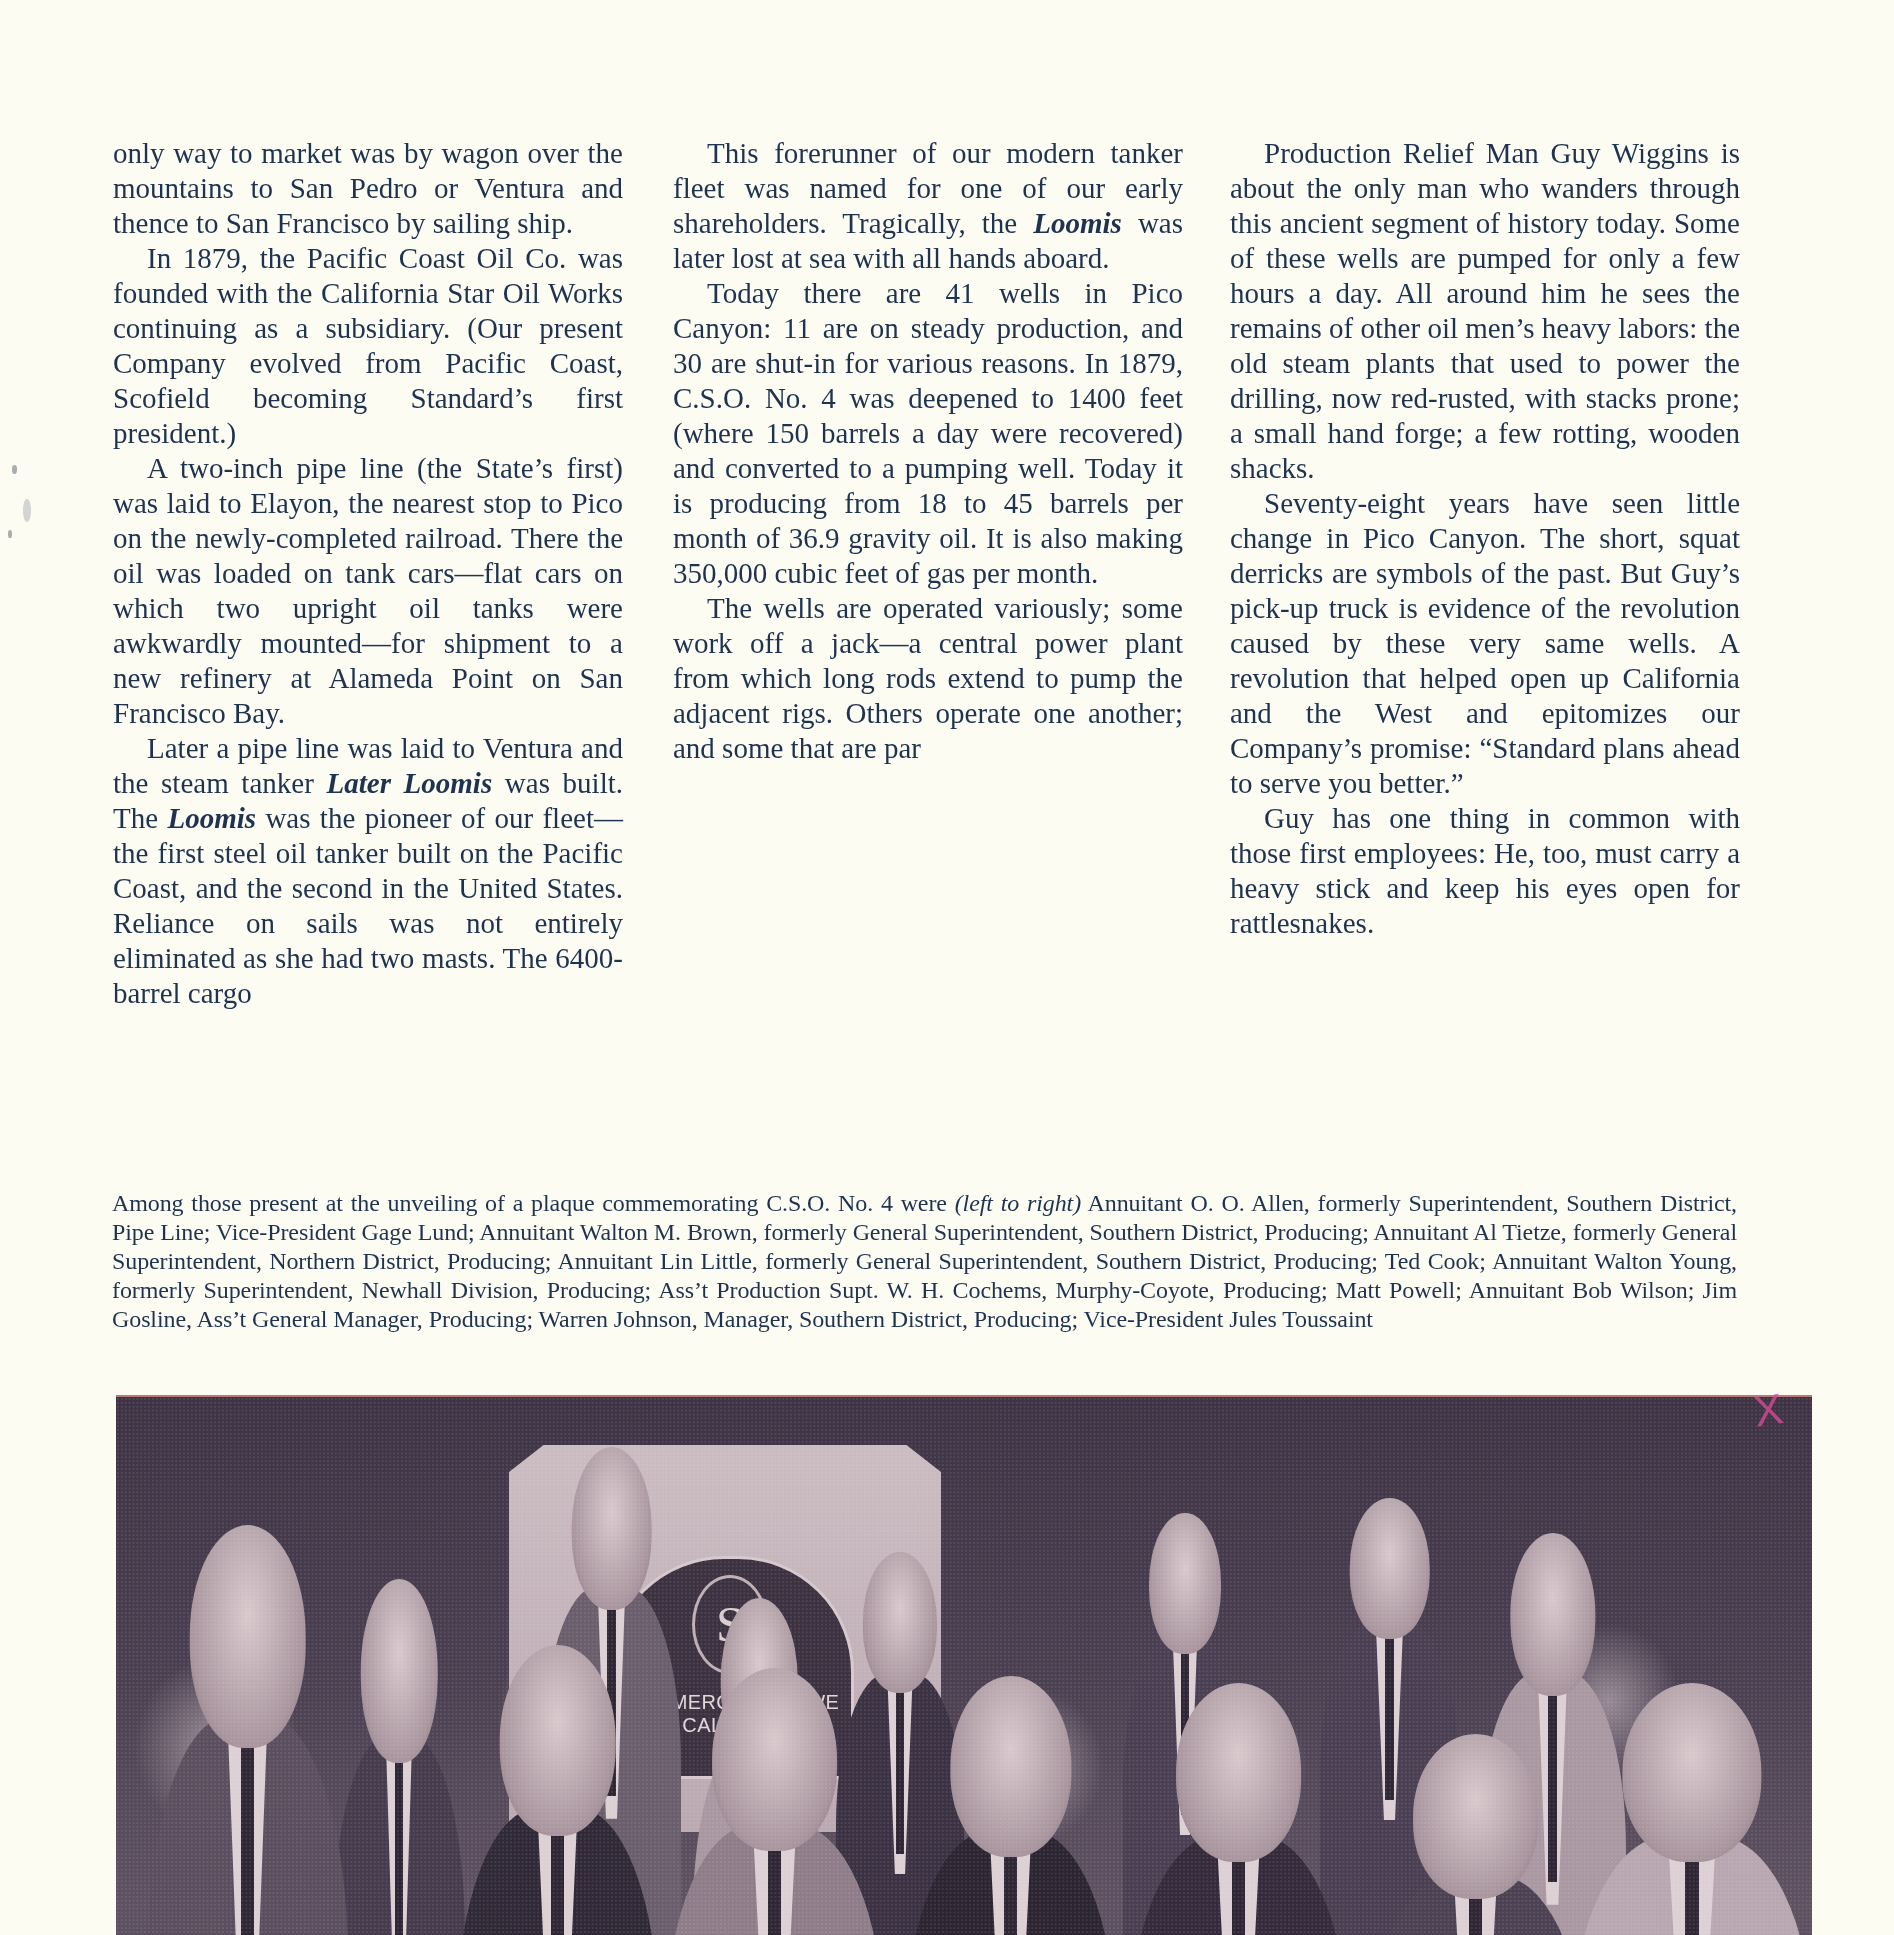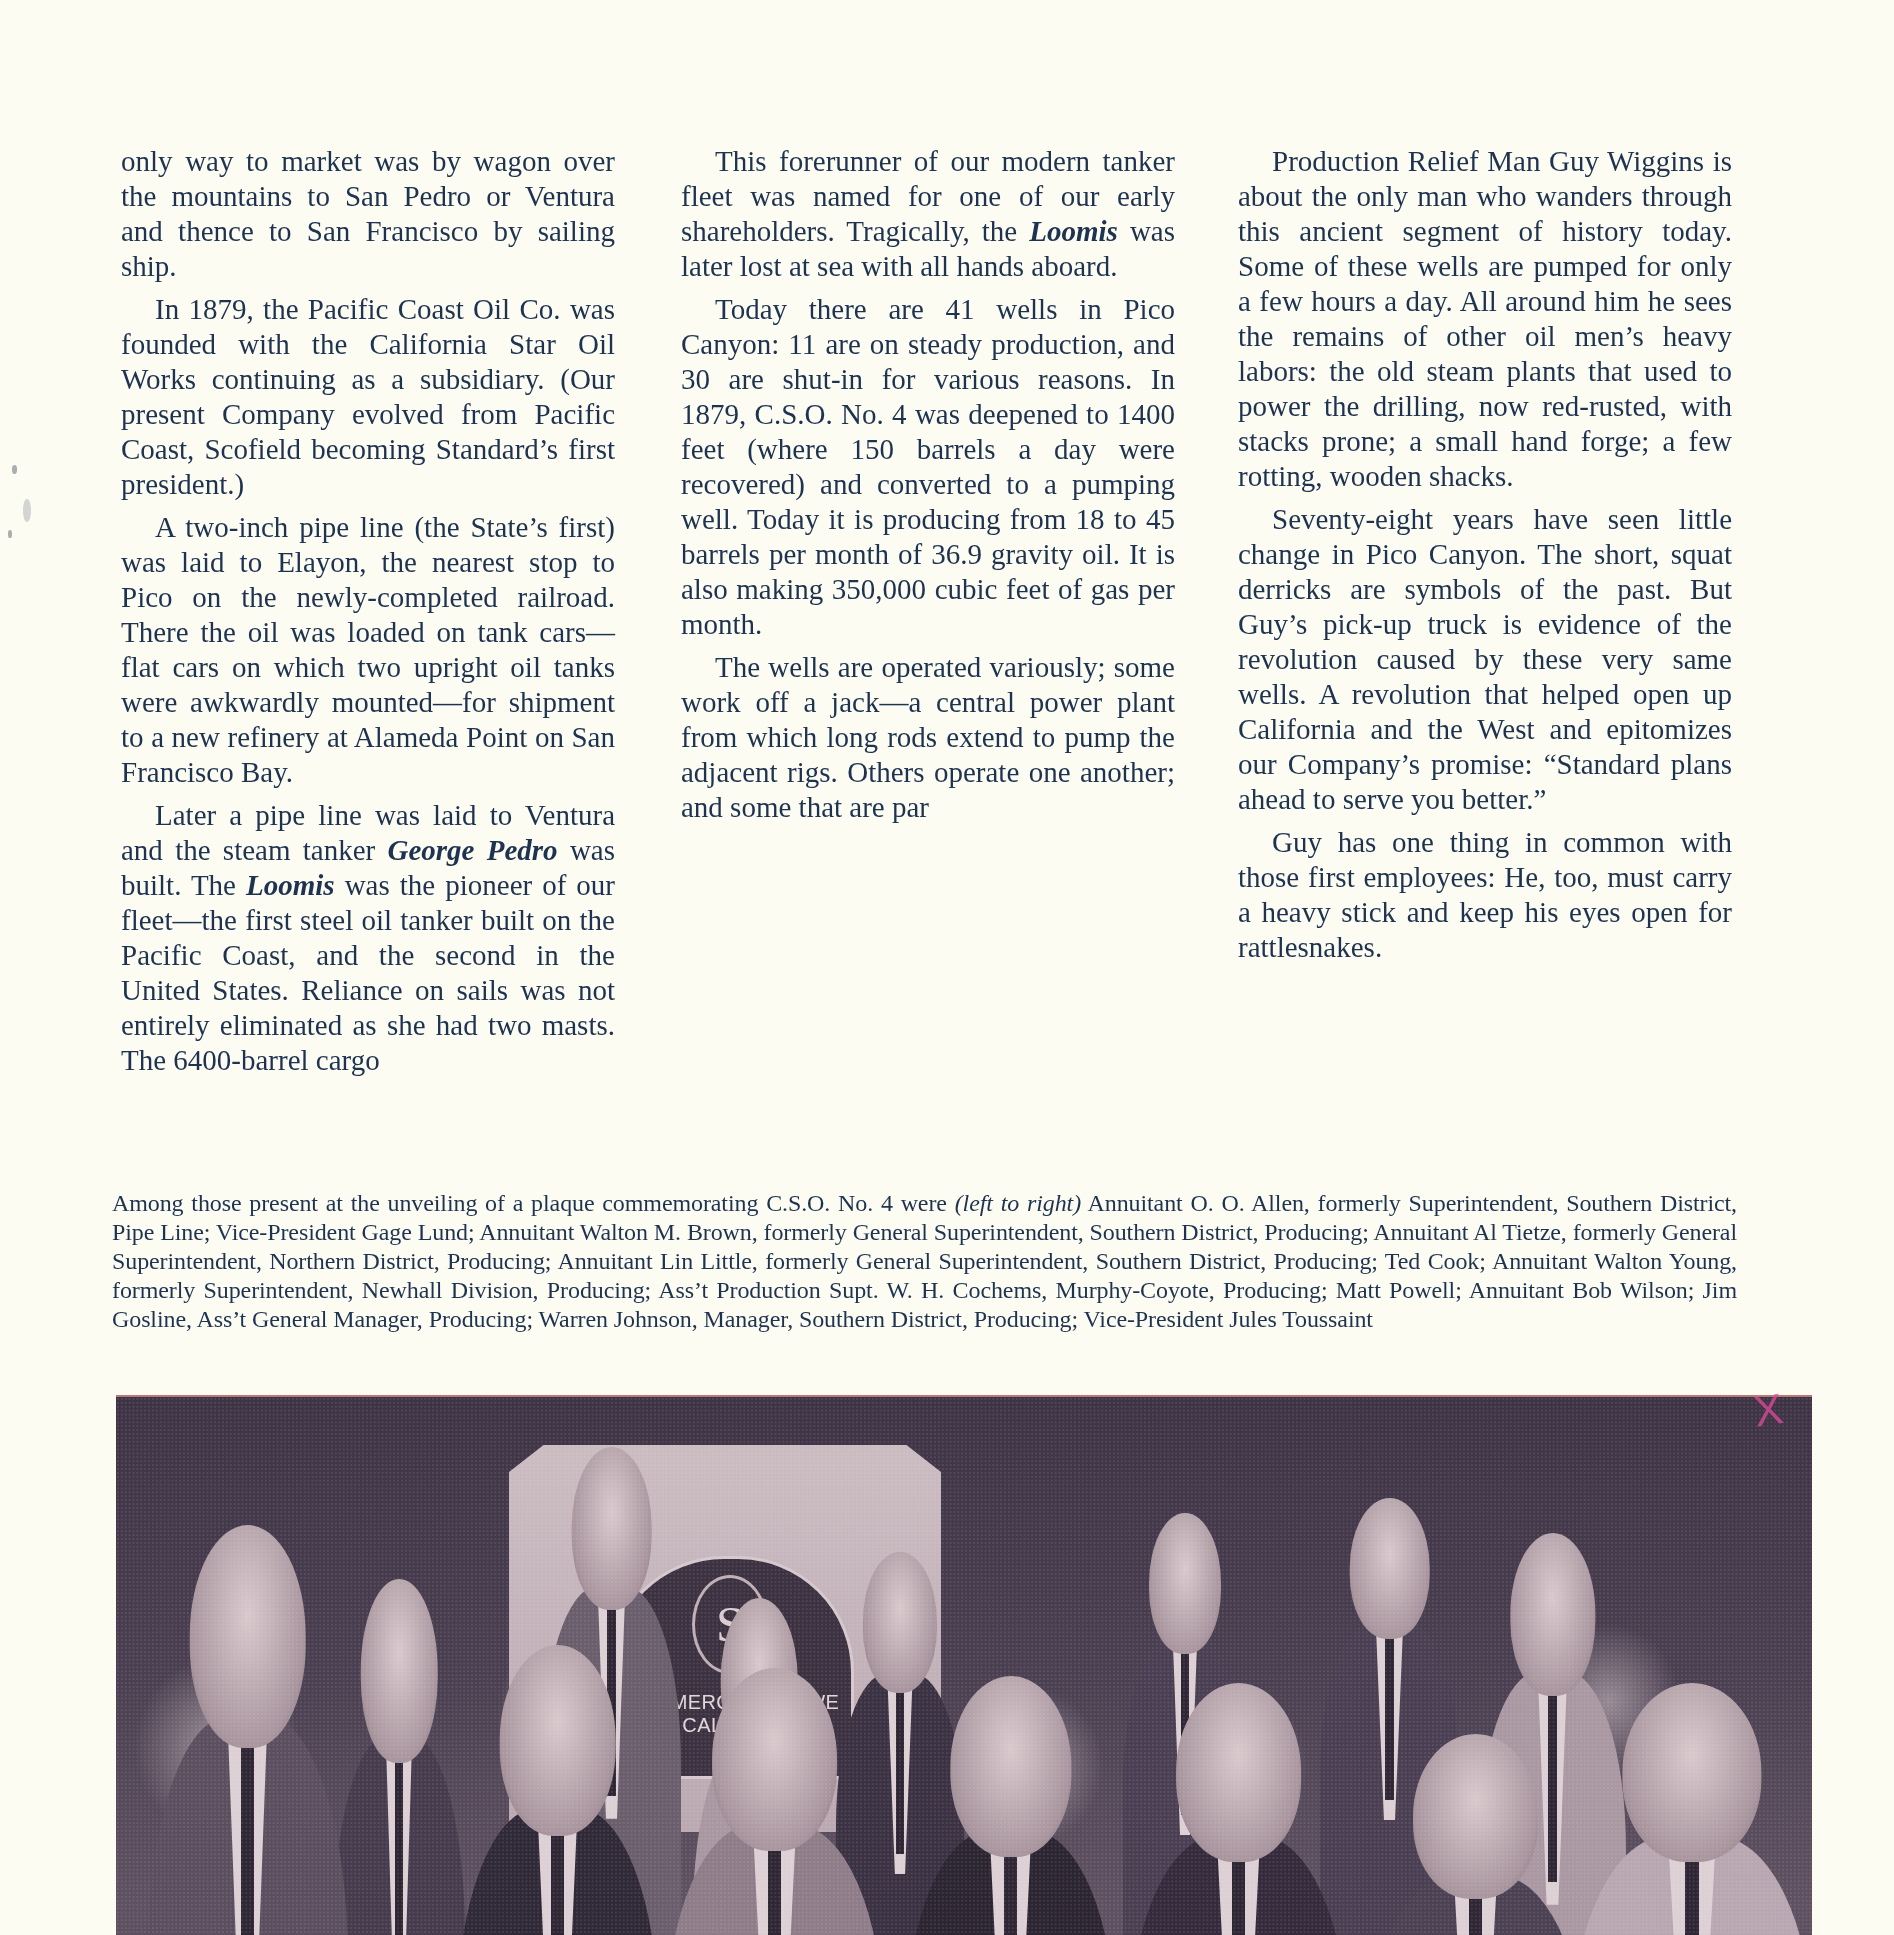--- a/index.html
+++ b/index.html
@@ -13,21 +13,21 @@
   }
   .col {
     position: absolute;
     top: 136px;
     width: 510px;
     font-size: 29px;
     line-height: 35px;
     text-align: justify;
     hyphens: manual;
   }
-  .col p { margin: 8px; text-indent: 0; }
+  .col p { margin: 0; text-indent: 0; }
   .col p.indent { text-indent: 34px; }
   #col1 { left: 113px; }
   #col2 { left: 673px; }
   #col3 { left: 1230px; }
   .col em { font-style: italic; font-weight: bold; }
 
   #caption {
     position: absolute;
     left: 112px; top: 1189px;
     width: 1625px;
@@ -140,21 +140,21 @@
     border-radius: 50%;
   }
 </style>
 </head>
 <body>
 
 <div id="col1" class="col">
     <p><span>only way to market was by wagon over the mountains to San Pedro or Ventura and thence to San Francisco by sailing ship.</span></p>
     <p class="indent"><span>In 1879, the Pacific Coast Oil Co. was founded with the California Star Oil Works continuing as a subsidiary. (Our present Company evolved from Pacific Coast, Scofield becoming Standard’s first president.)</span></p>
     <p class="indent"><span>A two-inch pipe line (the State’s first) was laid to Elayon, the nearest stop to Pico on the newly-completed railroad. There the oil was loaded on tank cars—flat cars on which two up­right oil tanks were awkwardly mounted—for shipment to a new refin­ery at Alameda Point on San Francisco Bay.</span></p>
-    <p class="indent"><span>Later a pipe line was laid to Ventura and the steam tanker </span><em>George Pedro</em><span> was built. The </span><em>Loomis</em><span> was the pioneer of our fleet—the first steel oil tanker built on the Pacific Coast, and the sec­ond in the United States. Reliance on sails was not entirely eliminated as she had two masts. The 6400-barrel cargo</span></p>
+    <p class="indent"><span>Later a pipe line was laid to Ventura and the steam tanker </span><em>Later Loomis</em><span> was built. The </span><em>Loomis</em><span> was the pioneer of our fleet—the first steel oil tanker built on the Pacific Coast, and the sec­ond in the United States. Reliance on sails was not entirely eliminated as she had two masts. The 6400-barrel cargo</span></p>
   </div>
 <div id="col2" class="col">
     <p class="indent"><span>This forerunner of our modern tank­er fleet was named for one of our early shareholders. Tragically, the </span><em>Loomis</em><span> was later lost at sea with all hands aboard.</span></p>
     <p class="indent"><span>Today there are 41 wells in Pico Canyon: 11 are on steady production, and 30 are shut-in for various reasons. In 1879, C.S.O. No. 4 was deepened to 1400 feet (where 150 barrels a day were recovered) and converted to a pump­ing well. Today it is producing from 18 to 45 barrels per month of 36.9 gravity oil. It is also making 350,000 cubic feet of gas per month.</span></p>
     <p class="indent"><span>The wells are operated variously; some work off a jack—a central power plant from which long rods extend to pump the adjacent rigs. Others operate one another; and some that are par­</span></p>
   </div>
 <div id="col3" class="col">
     <p class="indent"><span>Production Relief Man Guy Wig­gins is about the only man who wan­ders through this ancient segment of history today. Some of these wells are pumped for only a few hours a day. All around him he sees the remains of other oil men’s heavy labors: the old steam plants that used to power the drilling, now red-rusted, with stacks prone; a small hand forge; a few rotting, wood­en shacks.</span></p>
     <p class="indent"><span>Seventy-eight years have seen little change in Pico Canyon. The short, squat derricks are symbols of the past. But Guy’s pick-up truck is evidence of the revolution caused by these very same wells. A revolution that helped open up California and the West and epitomizes our Company’s promise: “Standard plans ahead to serve you better.”</span></p>
     <p class="indent"><span>Guy has one thing in common with those first employees: He, too, must carry a heavy stick and keep his eyes open for rattlesnakes.</span></p>

